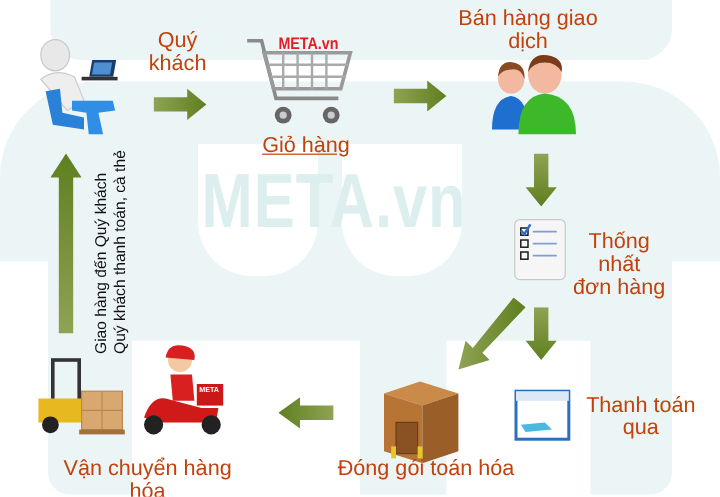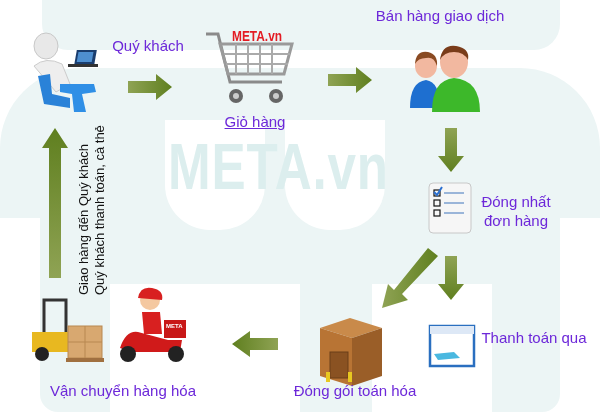--- a/index.html
+++ b/index.html
@@ -1,18 +1,18 @@
 <!DOCTYPE html>
 <html><head>
   <meta charset="utf-8">
   <style>
     html, body { margin: 0; padding: 0; }
     body { width: 600px; height: 414px; position: relative; overflow: hidden; background: #ffffff; font-family: "Liberation Sans", "DejaVu Sans", sans-serif; }
     .abs { position: absolute; }
-    .label { color: #6d28d9; font-size: 15px; text-align: center; line-height: 19px; }
+    .label { color: #c2410c; font-size: 18px; text-align: center; line-height: 19px; }
     .bg-shape { background: #ecf5f5; }
     .watermark { position: absolute; left: 168px; top: 130px; font-size: 64px; font-weight: bold; color: #dceeee; letter-spacing: 1px; transform: scaleX(0.8); transform-origin: left top; font-family: "Liberation Sans", sans-serif; }
     svg { display: block; }
   </style>
 </head>
 <body>
 
 <div class="abs bg-shape" style="left:42px;top:0;width:518px;height:50px;border-radius:0 0 26px 26px;"></div>
 <div class="abs bg-shape" style="left:0;top:68px;width:600px;height:150px;border-radius:80px 80px 0 0;"></div>
 <div class="abs bg-shape" style="left:40px;top:200px;width:520px;height:212px;border-radius:0 0 18px 18px;"></div>
@@ -27,21 +27,21 @@
     <ellipse cx="16" cy="14" rx="12" ry="13" fill="#e8e8e8" stroke="#c8c8c8"></ellipse>
     <path d="M4 34 Q16 24 32 32 L40 52 L26 60 Z" fill="#eeeeee" stroke="#cccccc"></path>
     <path d="M8 44 L14 72 L40 76 L40 66 L22 62 L20 42 Z" fill="#2a82d8"></path>
     <path d="M30 52 L64 52 L66 60 L52 62 L56 80 L44 80 L42 62 L30 60 Z" fill="#2f8fe6"></path>
     <rect x="50" y="18" width="20" height="14" fill="#1a3d6e" transform="skewX(-10)"></rect>
     <rect x="52" y="20" width="15" height="10" fill="#4e8fd0" transform="skewX(-10)"></rect>
     <rect x="38" y="32" width="30" height="3" fill="#333"></rect>
   </svg>
 </div>
 
-<div class="abs label" style="left:108px;top:36px;width:80px;">
+<div class="abs label" style="left:108px;top:24px;width:80px;">
   <div>Quý khách</div>
 </div>
 <div class="abs" style="left:128px;top:74px;">
   <svg width="46" height="26">
       <defs>
         <linearGradient id="gh" x1="0" x2="1">
           <stop offset="0" stop-color="#8fa354"></stop>
           <stop offset="1" stop-color="#5f7f1f"></stop>
         </linearGradient>
       </defs>
@@ -99,21 +99,21 @@
   <svg width="44" height="52" viewBox="0 0 44 52">
     <rect x="1" y="1" width="42" height="50" rx="4" fill="#f6f6f6" stroke="#c8c8c8"></rect>
     <rect x="6" y="8" width="6" height="6" fill="none" stroke="#111" stroke-width="1.2"></rect>
     <path d="M6 10 L9 13 L14 5" stroke="#2a6fd0" stroke-width="2" fill="none"></path>
     <rect x="6" y="18" width="6" height="6" fill="none" stroke="#111" stroke-width="1.2"></rect>
     <rect x="6" y="28" width="6" height="6" fill="none" stroke="#111" stroke-width="1.2"></rect>
     <path d="M16 11 H36 M16 21 H36 M16 31 H36" stroke="#7ca0d0" stroke-width="1.5"></path>
   </svg>
 </div>
 <div class="abs label" style="left:474px;top:192px;width:84px;">
-  <div>Đóng nhất</div>
+  <div>Thống nhất</div>
   <div>đơn hàng</div>
 </div>
 
 <div class="abs" style="left:380px;top:248px;">
   <svg width="60" height="62">
       <path d="M48 0 L58 8 L22 46 L28 52 L2 60 L8 36 L14 42 Z" fill="url(#gh)"></path>
     </svg>
 </div>
 <div class="abs" style="left:438px;top:256px;">
   <svg width="26" height="44">

